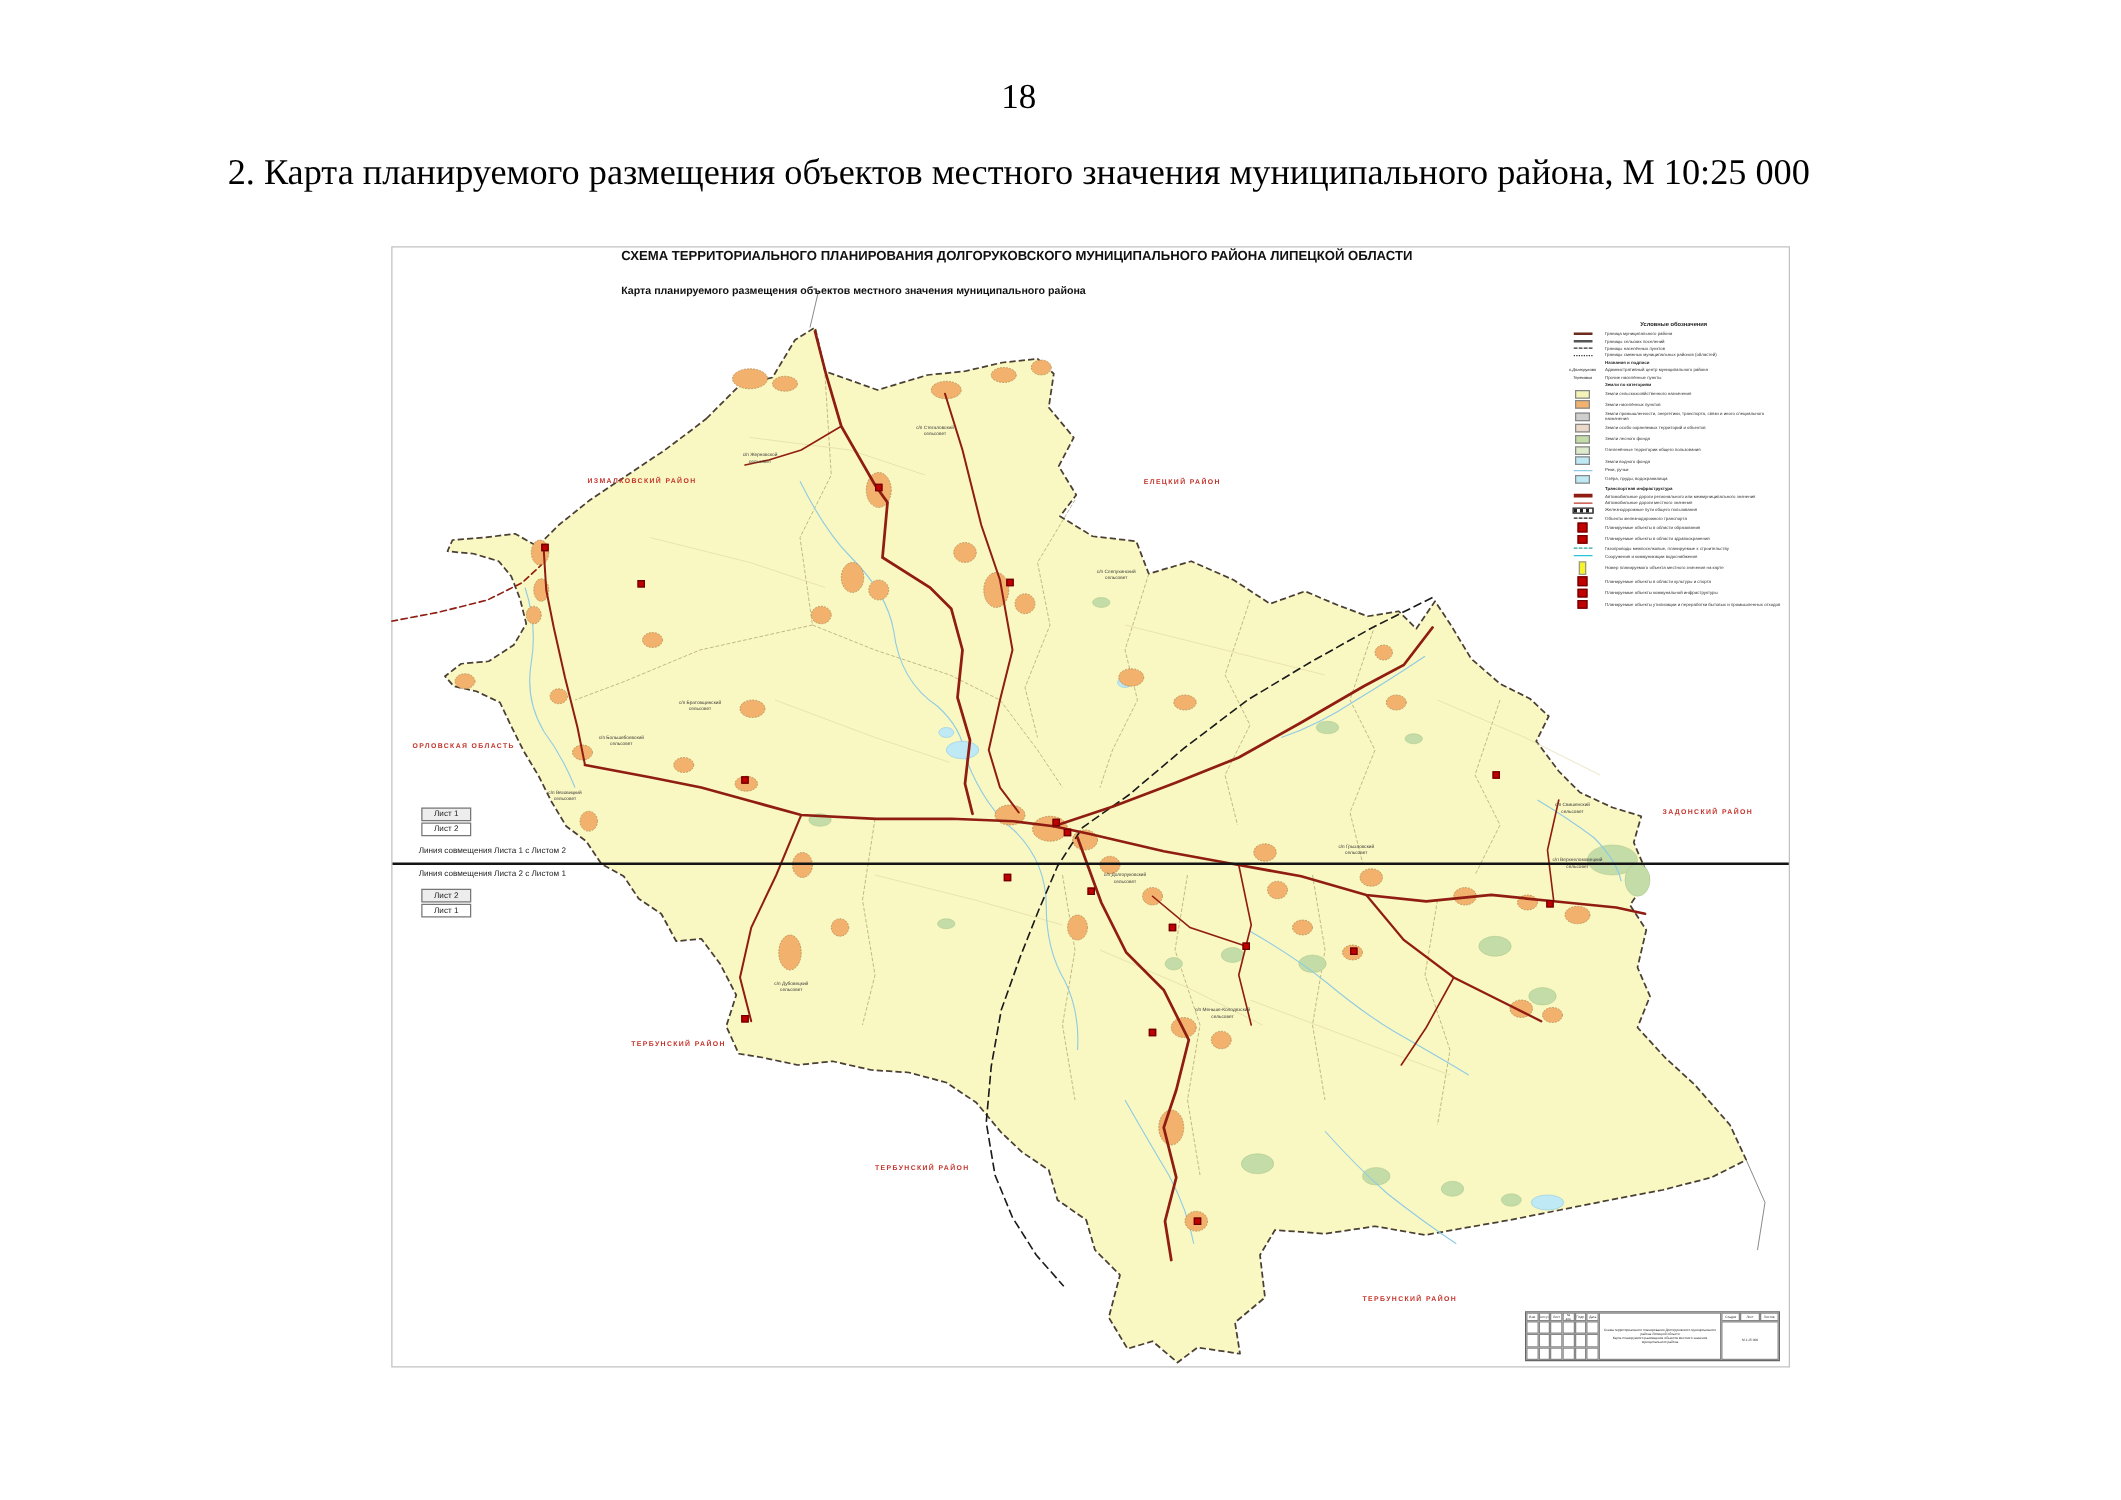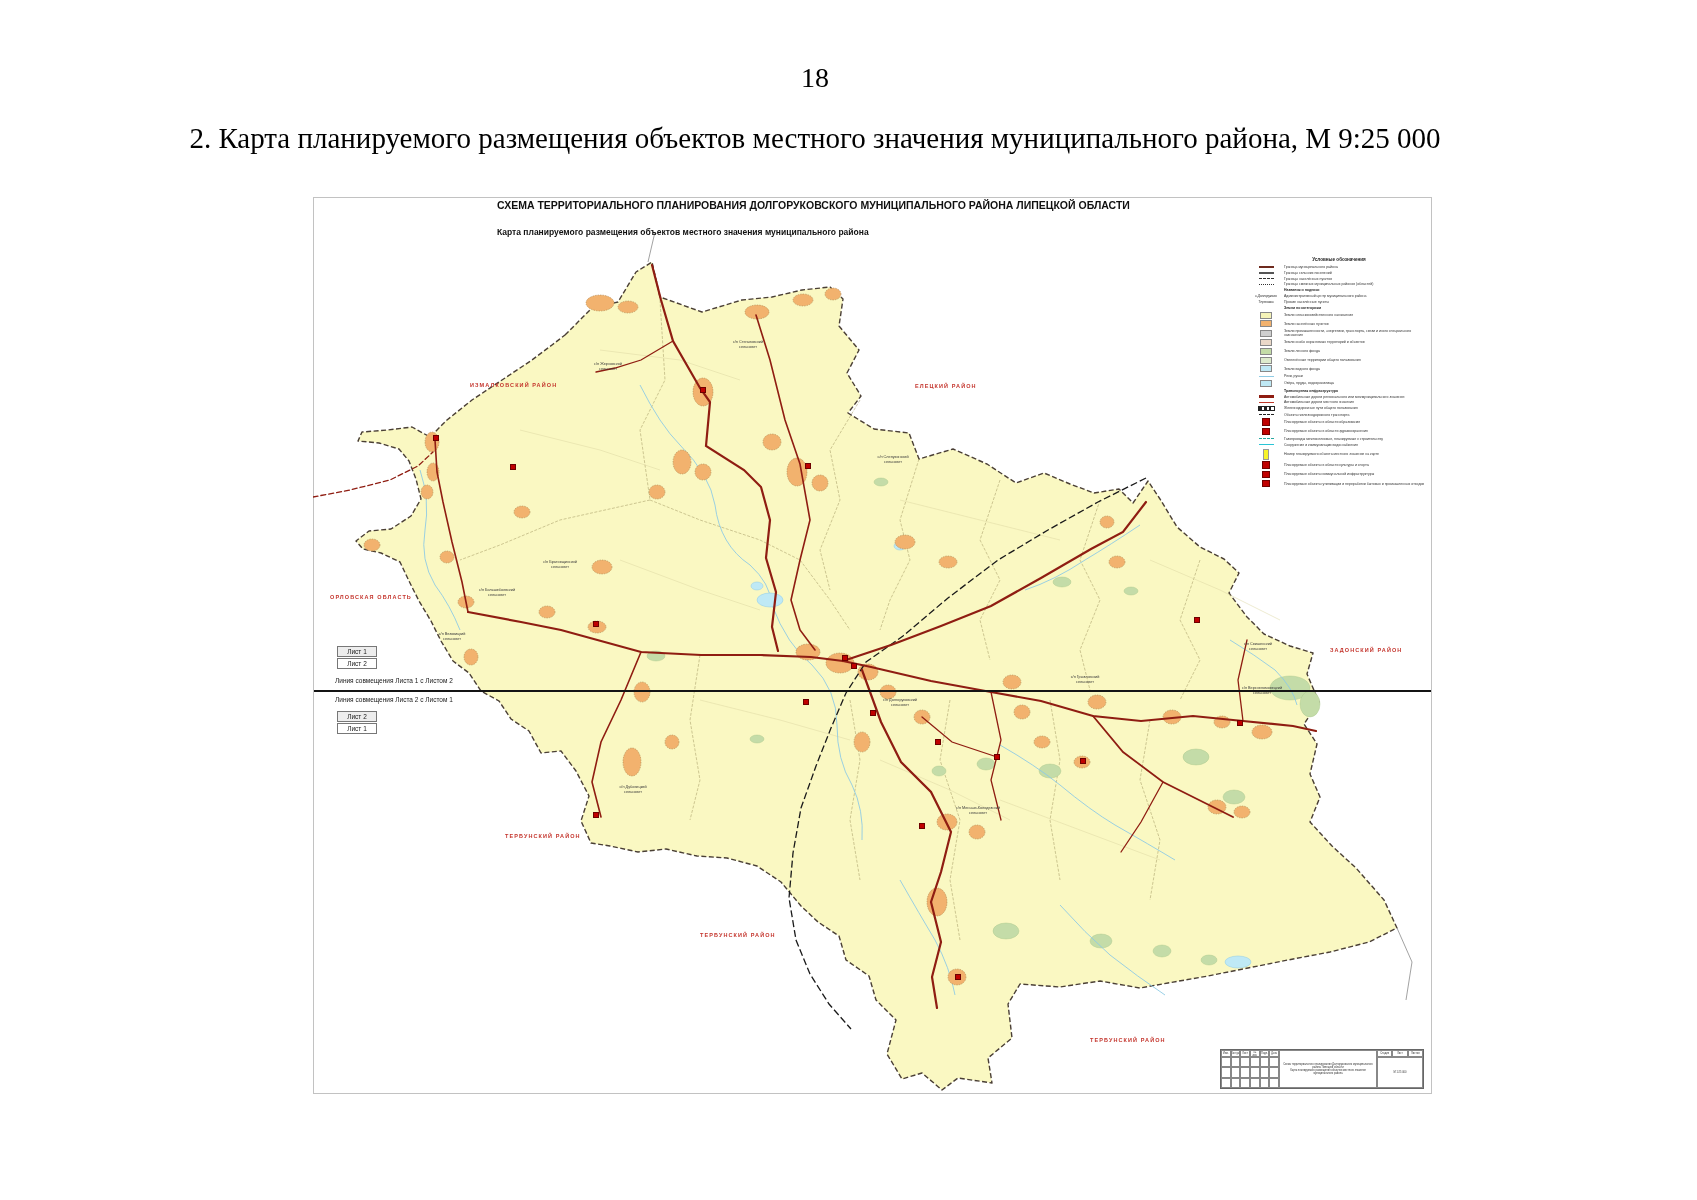--- a/index.html
+++ b/index.html
@@ -33,21 +33,21 @@
   #stamp{position:absolute;left:1220px;top:1049px;width:204px;height:40px;border:0.8px solid #666;
          display:flex;font-size:2.6px;color:#333;background:#fff;box-sizing:border-box}
   .stamp-col{display:flex;flex-direction:column}
   .stamp-cell{border:0.4px solid #888;box-sizing:border-box;display:flex;align-items:center;justify-content:center;
               text-align:center;overflow:hidden;padding:0.5px}
 </style>
 </head>
 <body>
 
 <div id="page-number" class="centerband">18</div>
-<div id="figure-caption" class="centerband">2. Карта планируемого размещения объектов местного значения муниципального района, М 9:25 000</div>
+<div id="figure-caption" class="centerband">2. Карта планируемого размещения объектов местного значения муниципального района, М 10:25 000</div>
 
 <div id="map-sheet"></div>
 
 <svg id="map-svg" viewBox="313 197 1119 897" xmlns="http://www.w3.org/2000/svg">
 
   <g>
     <path fill="#FAF8C2" stroke="#4a3f35" stroke-width="1.4" stroke-dasharray="5 2.5" stroke-linejoin="round" d="M565 335 L592 308 618 302 636 272 652 262 660 297 702 312 742 300 772 297 802 290 830 287 843 299 839 326 859 350 847 373 861 396 848 413 874 429 909 433 919 459 953 449 987 464 1016 483 1044 473 1070 484 1094 493 1119 489 1133 503 1148 481 1160 499 1177 527 1200 547 1224 559 1239 573 1229 593 1247 617 1264 634 1290 646 1313 653 1307 674 1319 702 1304 724 1317 744 1310 774 1320 797 1310 822 1332 846 1356 868 1384 900 1397 928 1369 942 1330 952 1288 960 1248 968 1208 976 1168 983 1140 988 1100 981 1060 987 1020 984 1008 1004 1012 1038 988 1058 992 1083 958 1078 942 1090 922 1073 902 1079 887 1054 896 1020 876 1000 869 976 846 960 839 936 818 922 801 906 781 882 757 866 727 858 697 856 666 849 638 852 610 846 591 843 581 821 589 796 576 771 561 751 541 753 529 731 511 719 499 701 481 691 469 673 453 661 441 641 431 621 419 601 409 581 400 562 381 553 363 549 356 541 369 531 391 529 411 516 421 499 416 479 409 461 399 449 379 443 358 441 362 432 388 430 412 427 430 437 447 420 472 400 502 380 532 360 552 345 Z"></path>
     <path d="M648 262 L655 232" stroke="#8a8a8a" stroke-width="0.8" fill="none"></path>
     <path d="M1397 928 L1412 962 1406 1000" stroke="#8a8a8a" stroke-width="0.8" fill="none"></path>
   </g>

